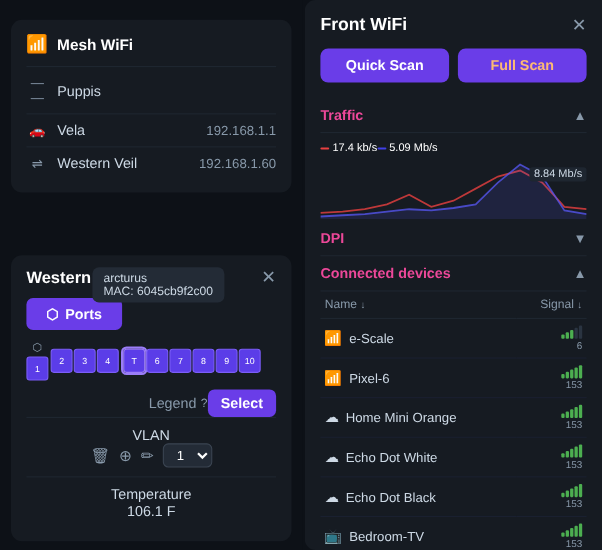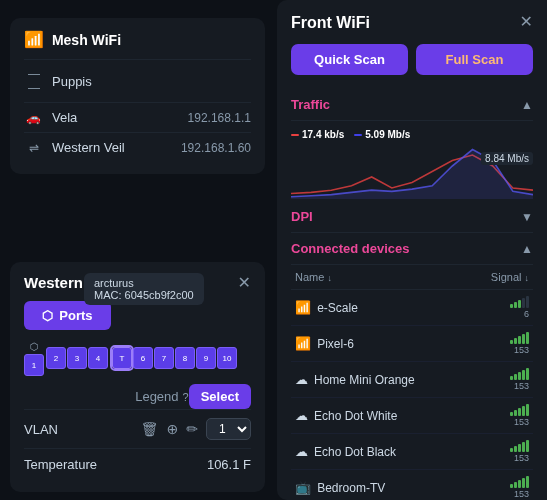--- a/index.html
+++ b/index.html
@@ -182,20 +182,21 @@
       padding: 5px 12px;
       cursor: pointer;
     }
 
     .vlan-row, .temp-row {
       display: flex;
       align-items: center;
       padding: 8px 0;
       border-top: 1px solid #1e2630;
       font-size: 13px;
+      flex-direction: column;
     }
     .vlan-label, .temp-label {
       flex: 1;
       color: #cdd9e5;
     }
     .vlan-actions {
       display: flex;
       align-items: center;
       gap: 8px;
     }
@@ -229,21 +230,21 @@
       background: #161b22;
       border-radius: 10px 0 0 10px;
       padding: 14px 14px 0 14px;
       overflow-y: auto;
       scrollbar-width: thin;
       scrollbar-color: #2a3441 transparent;
     }
 
     .right-header {
       display: flex;
-      align-items: flex-start;
+      align-items: flex-end;
       justify-content: space-between;
       margin-bottom: 12px;
     }
     .right-title {
       font-size: 16px;
       font-weight: 700;
     }
 
     .scan-buttons {
       display: flex;
@@ -292,23 +293,21 @@
     }
 
     
     .traffic-chart {
       padding: 8px 0;
       position: relative;
       height: 80px;
     }
     .chart-legend {
       display: flex;
-      gap: 10px;
       margin-bottom: 4px;
-      font-weight: bold;
     }
     .legend-item {
       font-size: 10px;
       display: flex;
       align-items: center;
       gap: 3px;
     }
     .legend-dot {
       width: 8px; height: 2px;
       border-radius: 1px;

